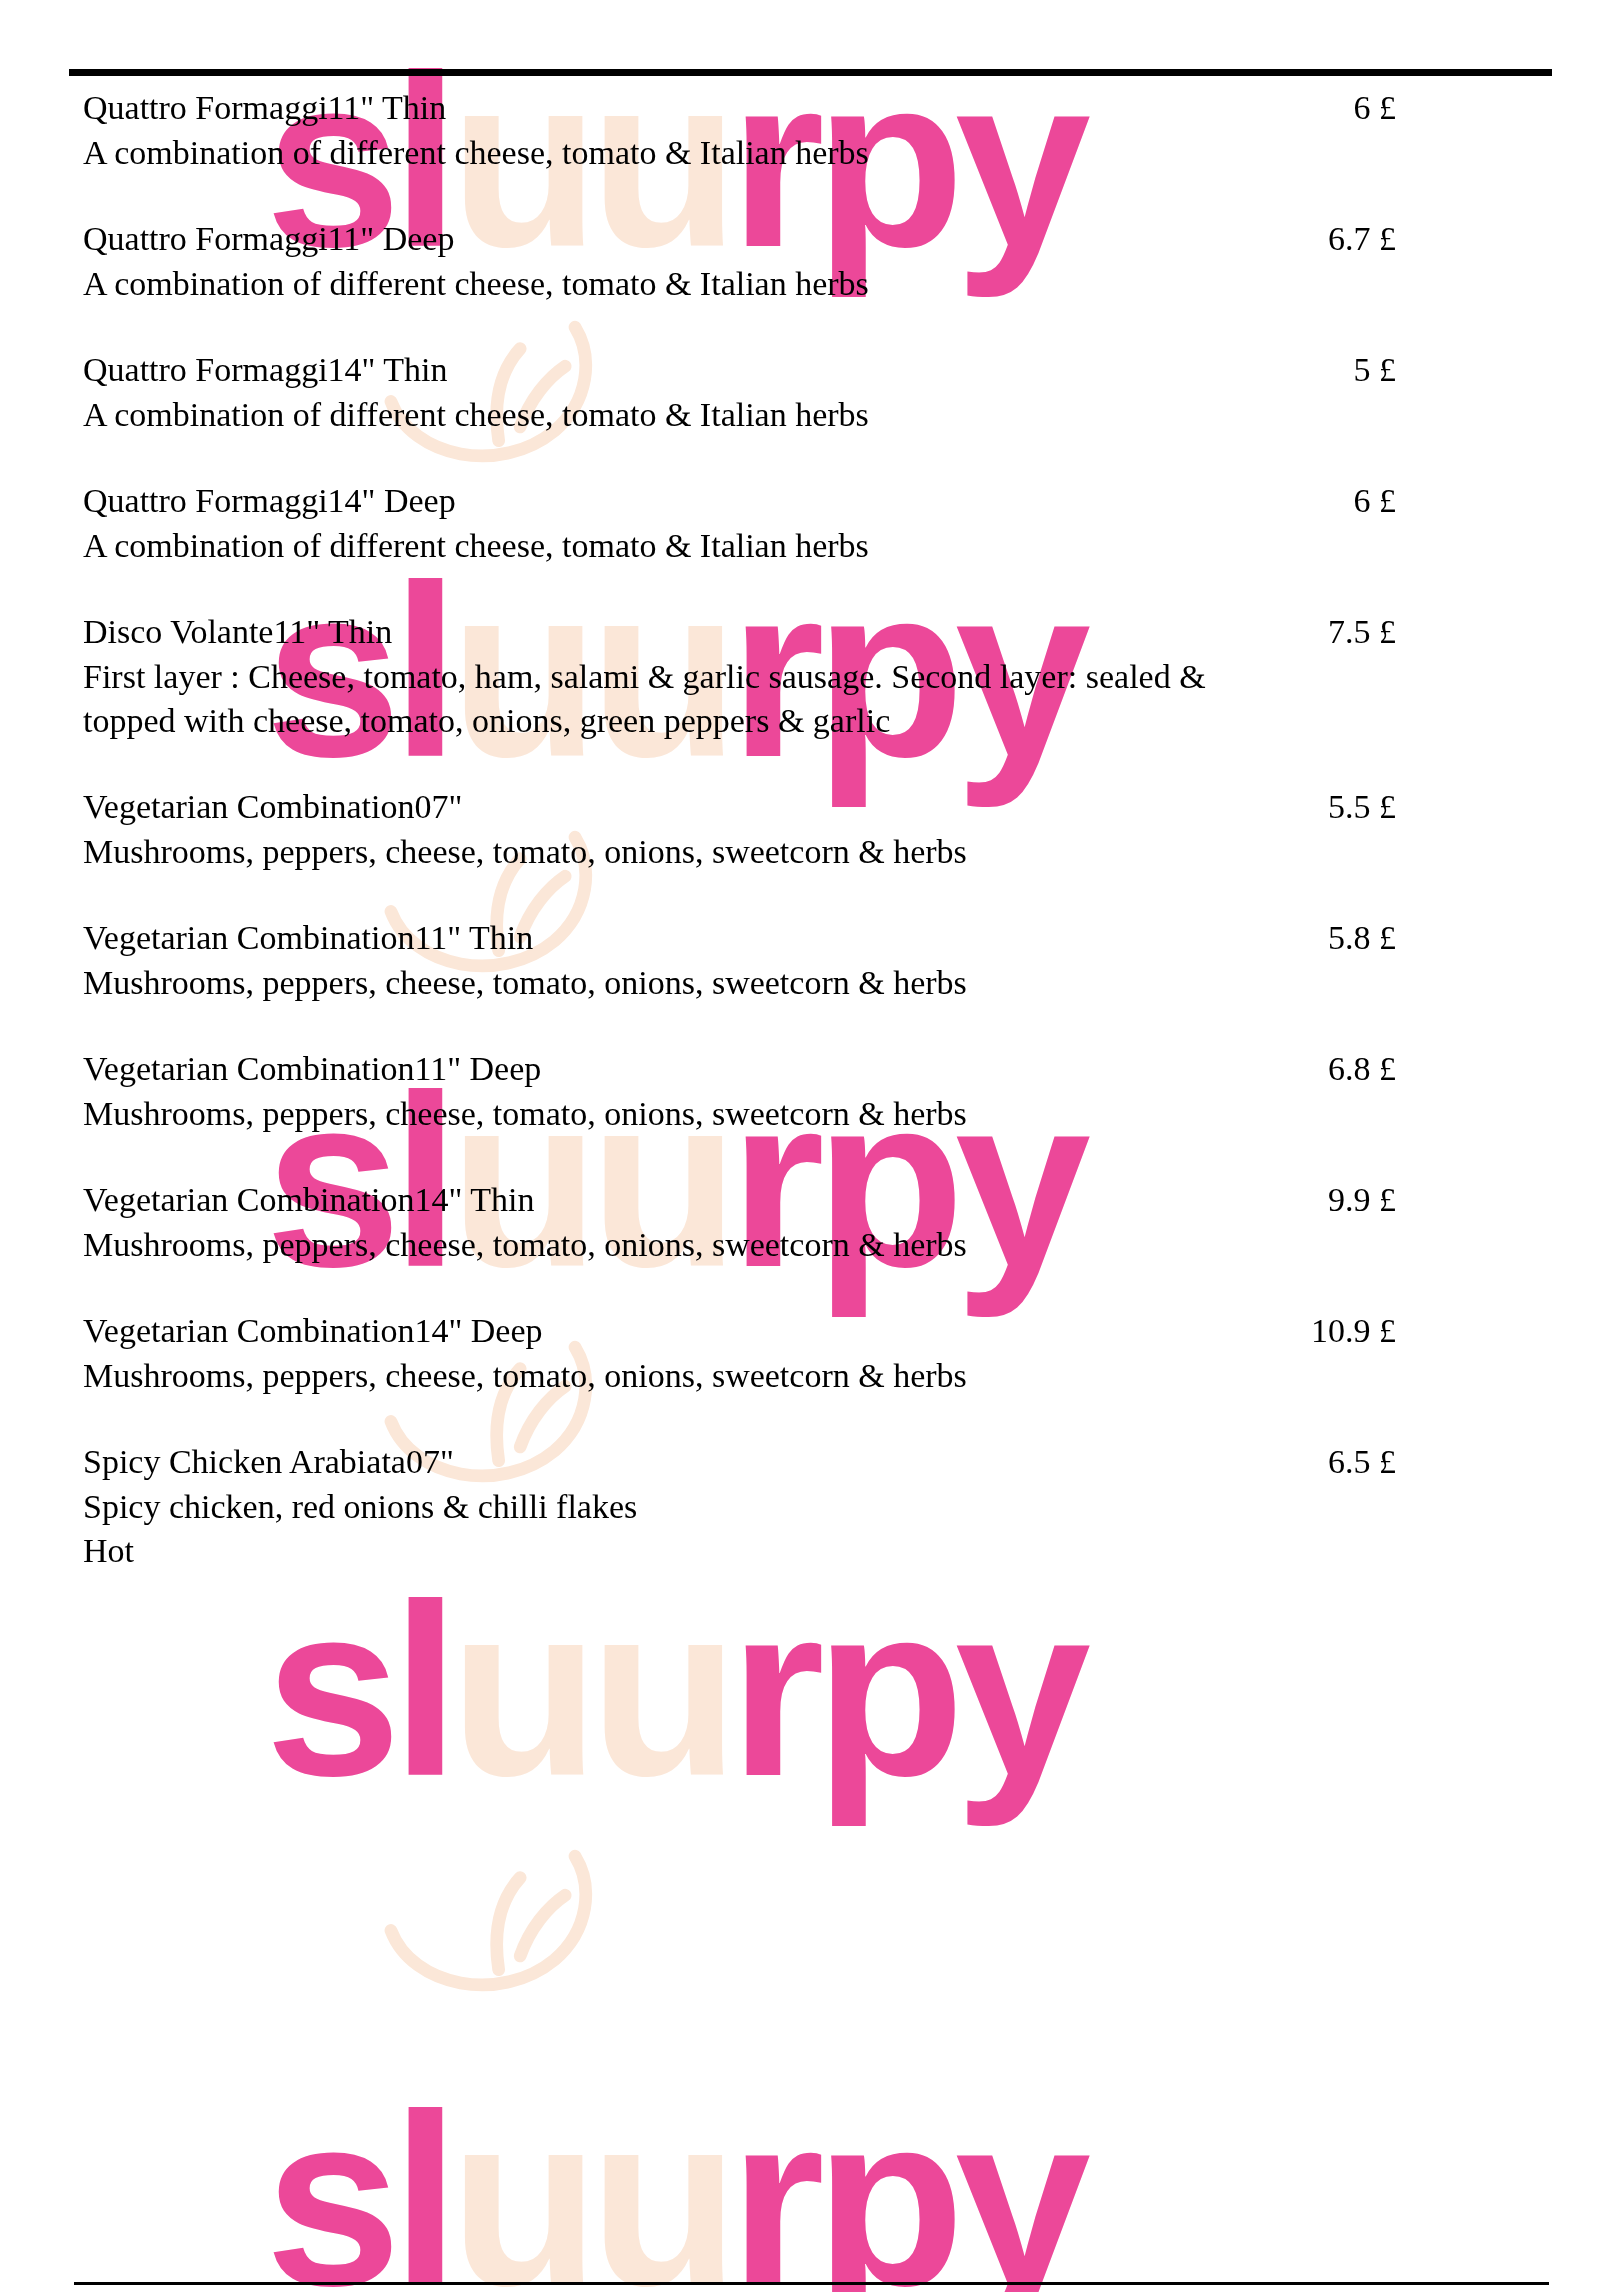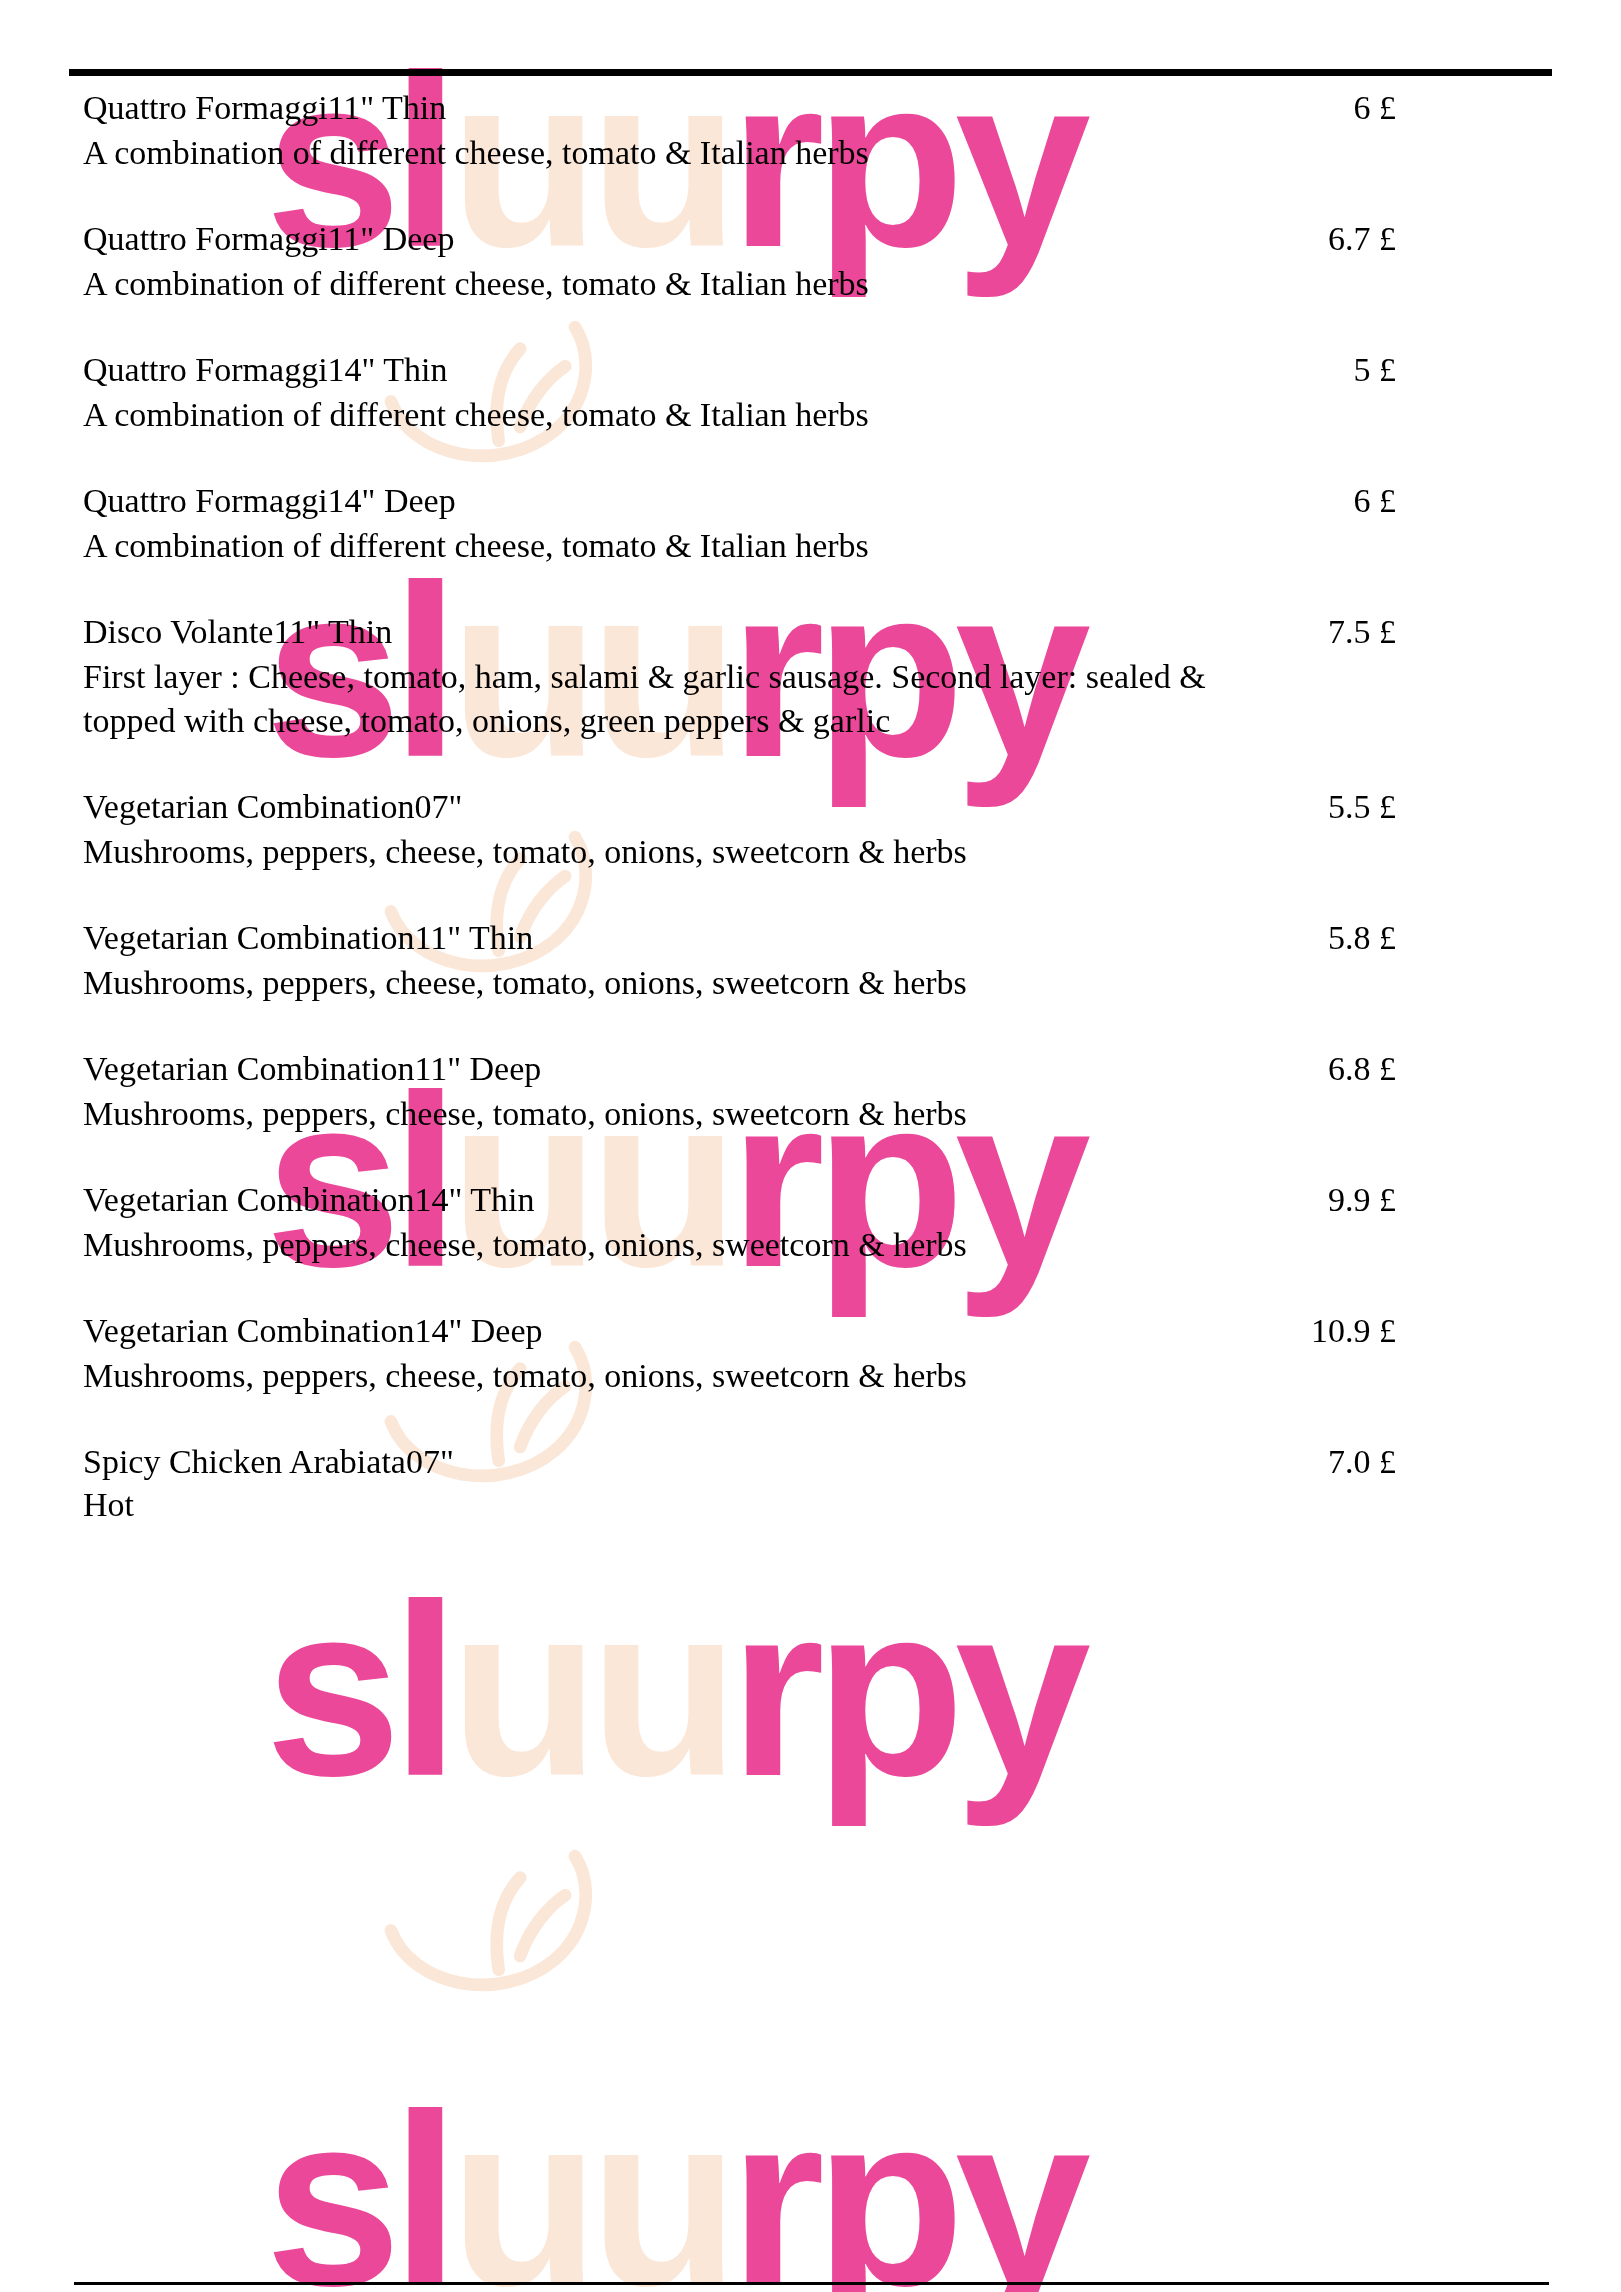--- a/index.html
+++ b/index.html
@@ -228,22 +228,23 @@
       <div class="menu-item">
         <div class="menu-item-head">
           <div class="menu-item-name">Vegetarian Combination14" Deep</div>
           <div class="menu-item-price">10.9 £</div>
         </div>
         <div class="menu-item-desc">Mushrooms, peppers, cheese, tomato, onions, sweetcorn &amp; herbs</div>
       </div>
       <div class="menu-item">
         <div class="menu-item-head">
           <div class="menu-item-name">Spicy Chicken Arabiata07"</div>
-          <div class="menu-item-price">7.0 £</div>
-        </div>
+          <div class="menu-item-price">6.5 £</div>
+        </div>
+        <div class="menu-item-desc">Spicy chicken, red onions &amp; chilli flakes</div>
         <div class="menu-item-note">Hot</div>
       </div>
     </div>
 
   <div id="menu-rule-bottom"></div>
 
 </div>
 
 
 </body></html>

